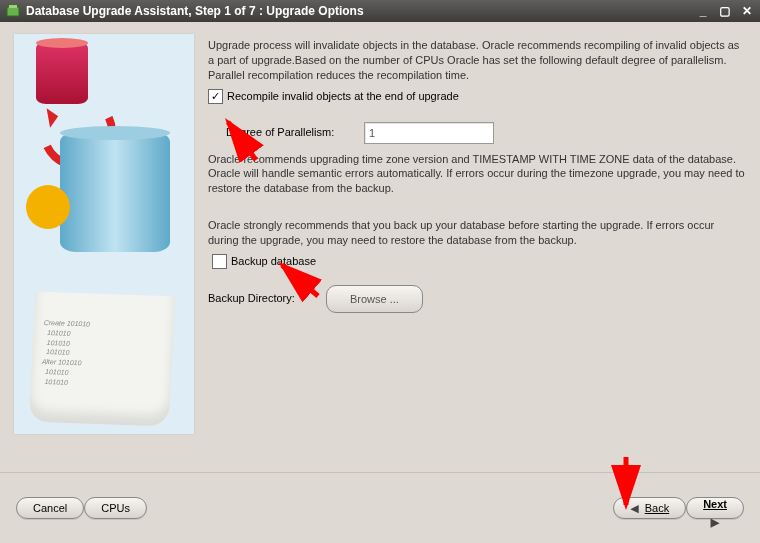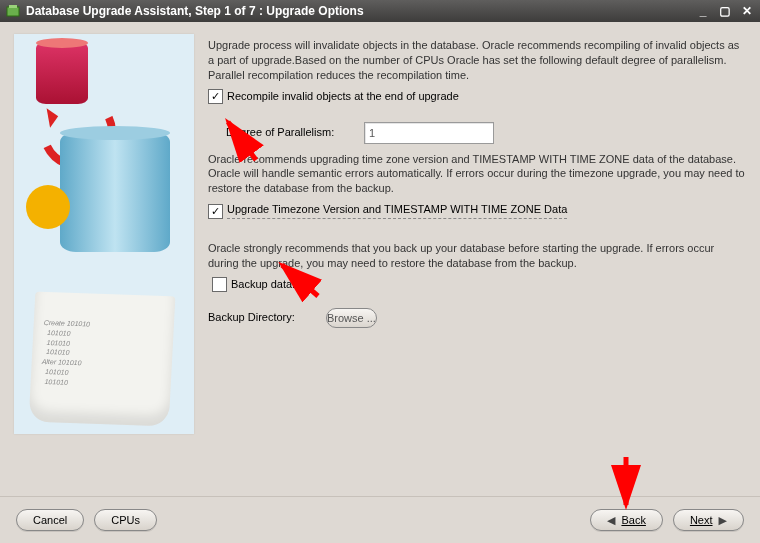--- a/index.html
+++ b/index.html
@@ -14,26 +14,26 @@
   .para{margin:4px 0 6px 0;color:#333;}
   .indent{margin-left:18px;margin-top:6px;margin-bottom:8px;}
   .checkbox-row{display:flex;align-items:flex-end;gap:4px;margin:4px 0;}
   .chk{width:13px;height:13px;border:1px solid #6a6a6a;background:#fff;display:flex;align-items:center;justify-content:center;font-size:11px;color:#000;line-height:1;}
   .chk.checked::before{content:"✓";}
   .dotted{border-bottom:1px dashed #888;padding-bottom:1px;}
   .field-row{display:flex;align-items:center;gap:8px;margin-top:18px;}
   .field-label{width:130px;}
   .text-input{height:18px;border:1px solid #9a9a9a;background:#fff;padding:1px 4px;font-size:11px;color:#555;box-shadow:inset 1px 1px 0 rgba(0,0,0,0.1);}
   .text-input.disabled{background:#d8d4cf;color:#7d7970;}
-  .btn-inline{height:20px;padding:1px 0;border:1px solid #888;border-radius:10px;background:linear-gradient(#f7f5f2,#dad5ce);font-size:11px;color:#555;}
-  .footer{height:46px;border-top:1px solid #c7c1ba;display:flex;align-items:center;padding:0 16px;gap:10px;}
+  .btn-inline{height:28px;padding:1px 23px;border:1px solid #888;border-radius:10px;background:linear-gradient(#f7f5f2,#dad5ce);font-size:11px;color:#555;}
+  .footer{height:46px;border-top:1px solid #c7c1ba;display:flex;align-items:center;padding:12px 16px;}
   .footer-spacer{flex:1;}
   .btn{height:22px;padding:0 16px;border:1px solid #888;border-radius:11px;background:linear-gradient(#f7f5f2,#d8d3cc);font-size:11px;display:flex;align-items:center;gap:6px;cursor:default;box-shadow:0 1px 0 rgba(0,0,0,0.1);}
   .btn .arrow{font-size:11px;color:#444;}
-  .btn.next{font-weight:normal;}
+  .btn.next{font-weight:bold;flex-direction:column;}
   .red-arrow{position:absolute;pointer-events:none;}
   .window-wrap{position:relative;width:760px;height:543px;}
   
   .illus{position:relative;width:100%;height:100%;}
   .db-top{position:absolute;left:22px;top:8px;width:52px;height:62px;border-radius:10px/6px;background:linear-gradient(#d36,#a13);}
   .db-top::before{content:"";position:absolute;top:-4px;left:0;width:52px;height:10px;border-radius:50%;background:#e77;}
   .db-main{position:absolute;left:46px;top:98px;width:110px;height:120px;border-radius:16px/10px;background:linear-gradient(90deg,#5fa9c9,#bfe3f1,#5fa9c9);}
   .db-main::before{content:"";position:absolute;top:-6px;left:0;width:110px;height:14px;border-radius:50%;background:#9ccde1;}
   .gear{position:absolute;left:16px;top:155px;width:36px;height:36px;border-radius:50%;background:#f4b100;box-shadow:0 0 0 4px #f4b100;}
   .scroll{position:absolute;left:18px;top:260px;width:140px;height:130px;background:#f3f3ef;transform:skew(-3deg,2deg);border-radius:4px 4px 20px 20px;box-shadow:inset 0 -10px 12px rgba(0,0,0,0.1);}
@@ -84,24 +84,20 @@
       <div class="checkbox-row">
         <span class="chk checked"></span>
         <span>Recompile invalid objects at the end of upgrade</span>
       </div>
       <div class="field-row indent">
         <span class="field-label">Degree of Parallelism:</span>
         <input class="text-input" style="width: 120px;" value="1">
       </div>
 
       <div class="para" style="margin-top:5px">Oracle recommends upgrading time zone version and TIMESTAMP WITH TIME ZONE data of the database. Oracle will handle semantic errors automatically. If errors occur during the timezone upgrade, you may need to restore the database from the backup.</div>
-      <div class="checkbox-row">
-        <span class="chk checked"></span>
-        <span class="dotted">Upgrade Timezone Version and TIMESTAMP WITH TIME ZONE Data</span>
-      </div>
 
       <div class="para" style="margin-top:22px">Oracle strongly recommends that you back up your database before starting the upgrade. If errors occur during the upgrade, you may need to restore the database from the backup.</div>
       <div class="checkbox-row indent" style="margin-left:4px">
         <span class="chk"></span>
         <span>Backup database</span>
       </div>
       <div class="field-row" style="margin-top:16px">
         <span style="width:110px">Backup Directory:</span>
         <button class="btn-inline">Browse ...</button>
       </div>

